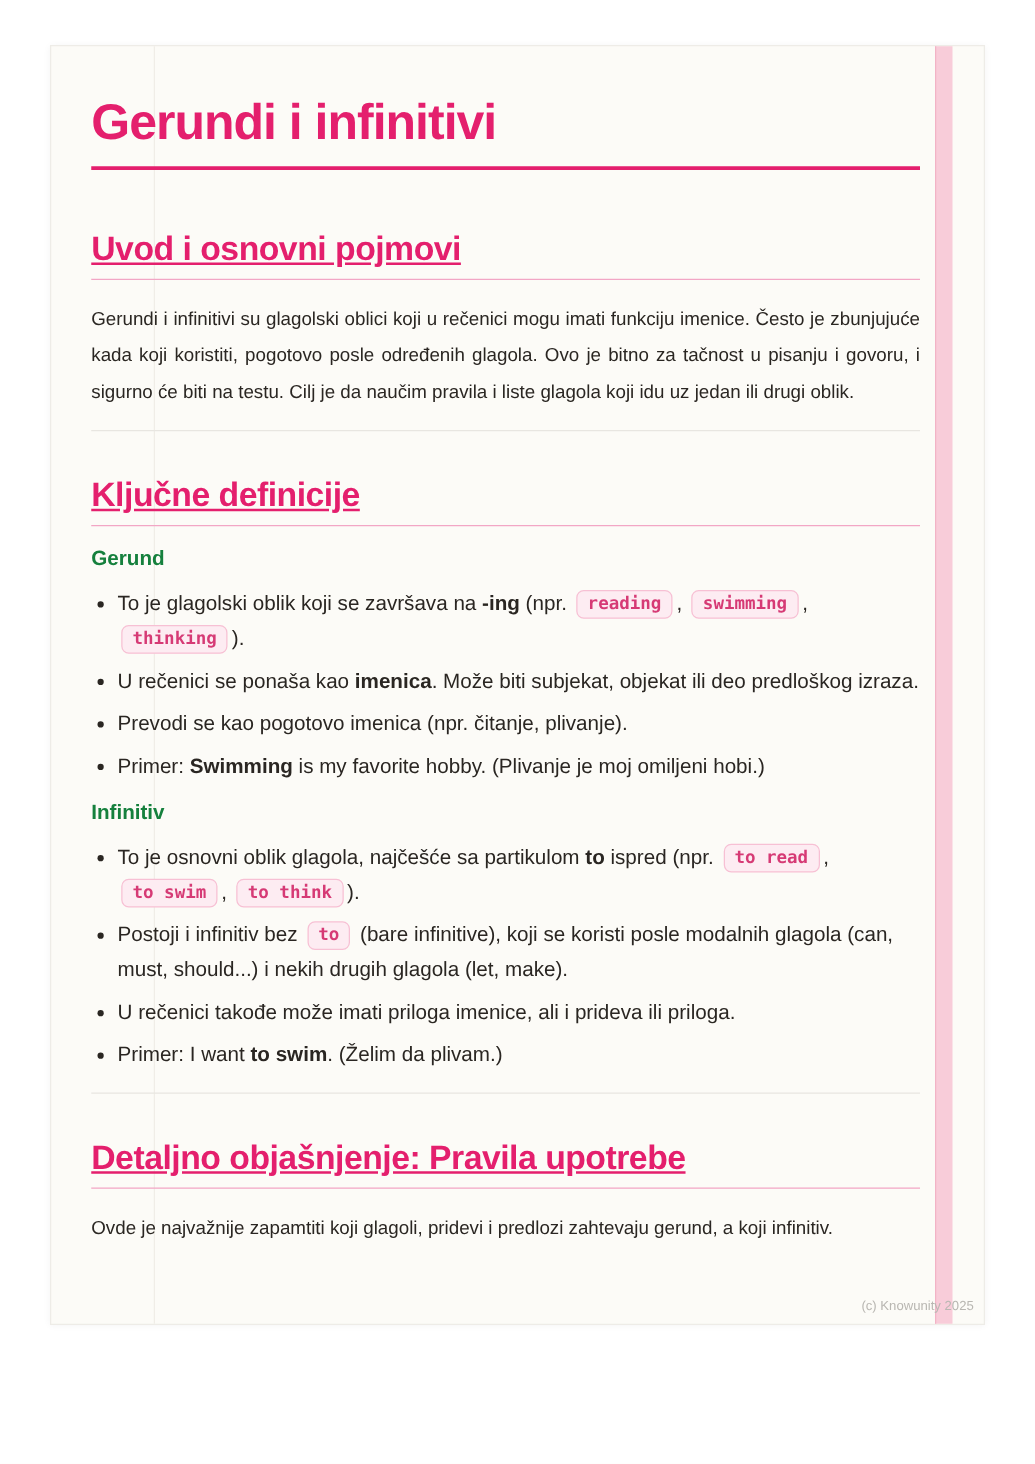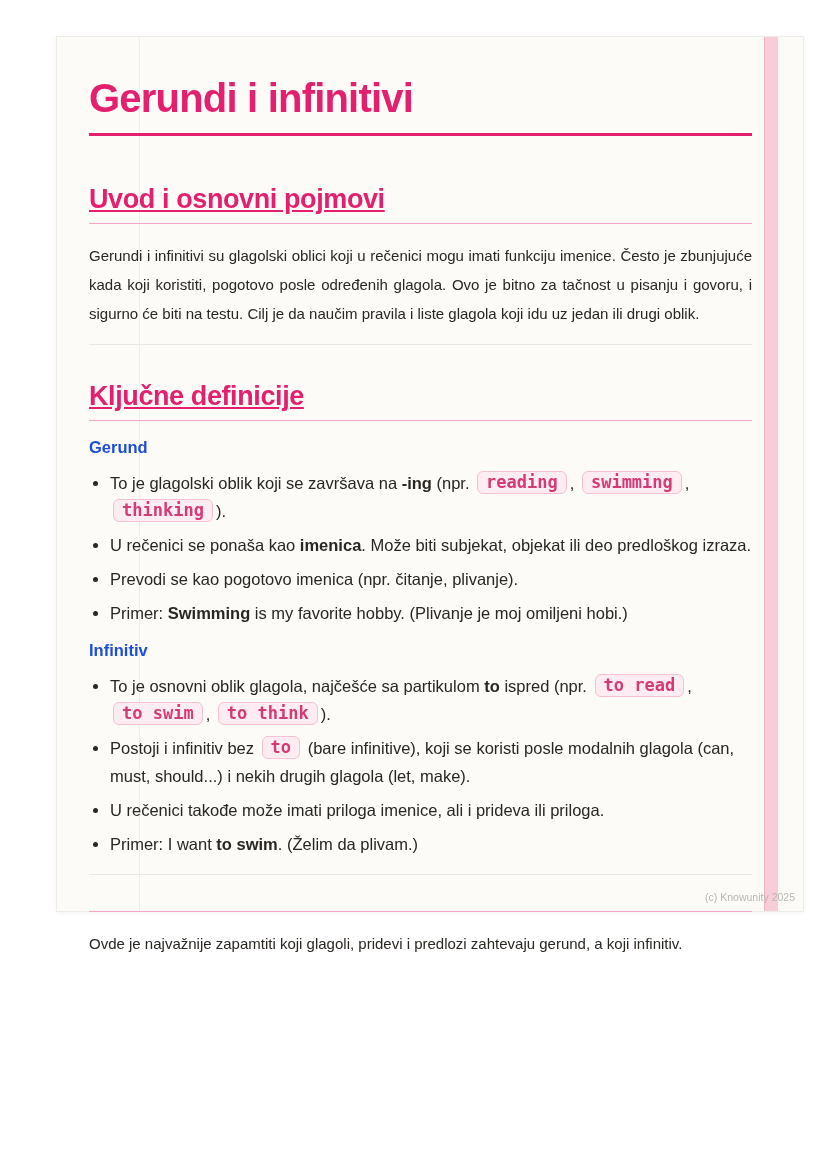--- a/index.html
+++ b/index.html
@@ -17,26 +17,25 @@
   html,body{margin:0;padding:0;}
   body{
     width:828px;height:1171px;
     background:#ffffff;
     font-family:"Liberation Sans",sans-serif;
     position:relative;
     overflow:hidden;
   }
   .sheet{
     position:absolute;left:40px;top:36px;
-    width:748px;height:876px;
+    width:748px;height:1024px;
     background:#fcfbf7;
     border:1px solid #eeece7;
     box-shadow:0 1px 6px rgba(0,0,0,0.05);
     padding:38px 53px 40px 32px;
-    margin-left:16px;
   }
   .ribbon{
     position:absolute;top:0;bottom:0;right:25px;width:14px;
     background:var(--ribbon);
     border-left:1px solid #f2b3c6;
     z-index:0;
   }
   .margin-line{
     position:absolute;top:0;bottom:0;left:82px;width:1px;
     background:#f0ede7;z-index:0;
@@ -69,35 +68,35 @@
     color:var(--body-text);
     text-align:justify;
   }
   .divider{
     border:none;height:1px;background:var(--divider);
     margin:16px 0 36px 0;
   }
   h3{
     margin:14px 0 12px 0;
     font-size:16.5px;line-height:19px;
-    font-weight:700;color:#1d4ed8;
+    font-weight:700;color:#15803d;
   }
   ul.bullets{
     margin:0;padding-left:21px;
   }
   ul.bullets li{
     font-size:16.5px;line-height:28px;
     color:var(--body-text);
     margin:0 0 6px 0;
   }
   .run-bold{font-weight:700;}
   .run-italic{}
   .run-code{
     font-family:"DejaVu Sans Mono",monospace;
-    font-size:17px;font-weight:700;
+    font-size:14px;font-weight:700;
     color:var(--chip-text);
     background:var(--chip-bg);
     border:1px solid var(--chip-border);
     border-radius:6px;
     padding:2px 8px 3px 8px;
     margin:0 3px;
     white-space:nowrap;
     display:inline-block;
     line-height:16px;
     position:relative;top:-1px;
@@ -145,20 +144,21 @@
           <li><span class="run-plain">To je osnovni oblik glagola, najčešće sa partikulom </span><span class="run-bold">to</span><span class="run-plain"> ispred (npr. </span><span class="run-code">to read</span><span class="run-plain">, </span><span class="run-code">to swim</span><span class="run-plain">, </span><span class="run-code">to think</span><span class="run-plain">).</span></li>
           <li><span class="run-plain">Postoji i infinitiv bez </span><span class="run-code">to</span><span class="run-plain"> (bare infinitive), koji se koristi posle modalnih glagola (can, must, should...) i nekih drugih glagola (let, make).</span></li>
           <li><span class="run-plain">U rečenici takođe može imati priloga imenice, ali i prideva ili priloga.</span></li>
           <li><span class="run-plain">Primer: I want </span><span class="run-bold">to swim</span><span class="run-plain">. (Želim </span><span class="run-italic">da plivam</span><span class="run-plain">.)</span></li>
         </ul>
     </section>
 
     <hr class="divider">
 
     <section>
+      <h2>Detaljno objašnjenje: Pravila upotrebe</h2>
       <hr class="h2-rule">
       <p class="body"><span class="run-plain">Ovde je najvažnije zapamtiti koji glagoli, pridevi i predlozi zahtevaju gerund, a koji infinitiv.</span></p>
     </section>
 
   </div>
 
   <div class="footer">(c) Knowunity 2025</div>
 </div>
 
 </body></html>

